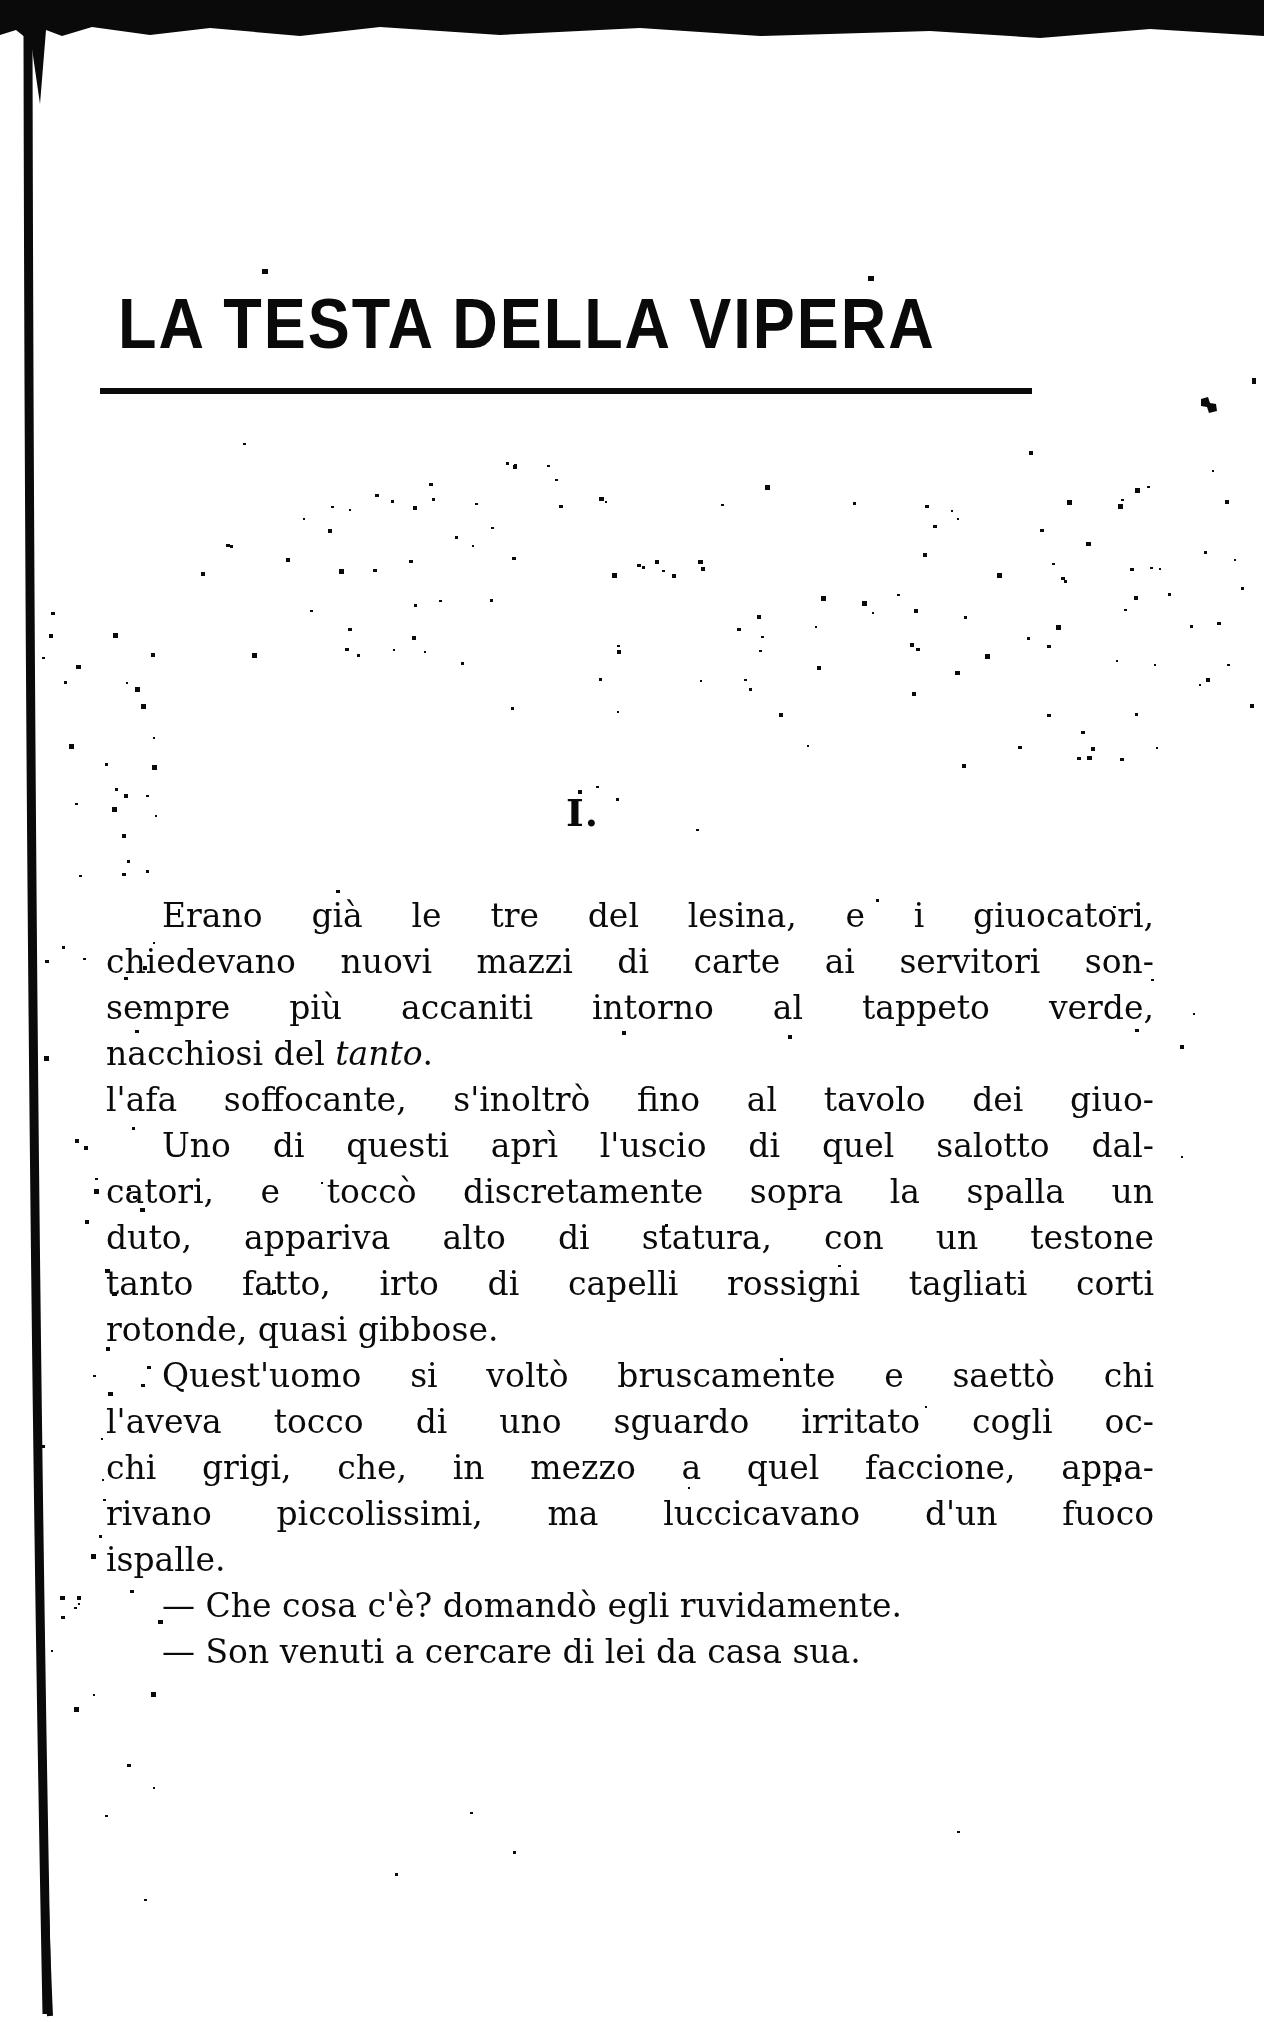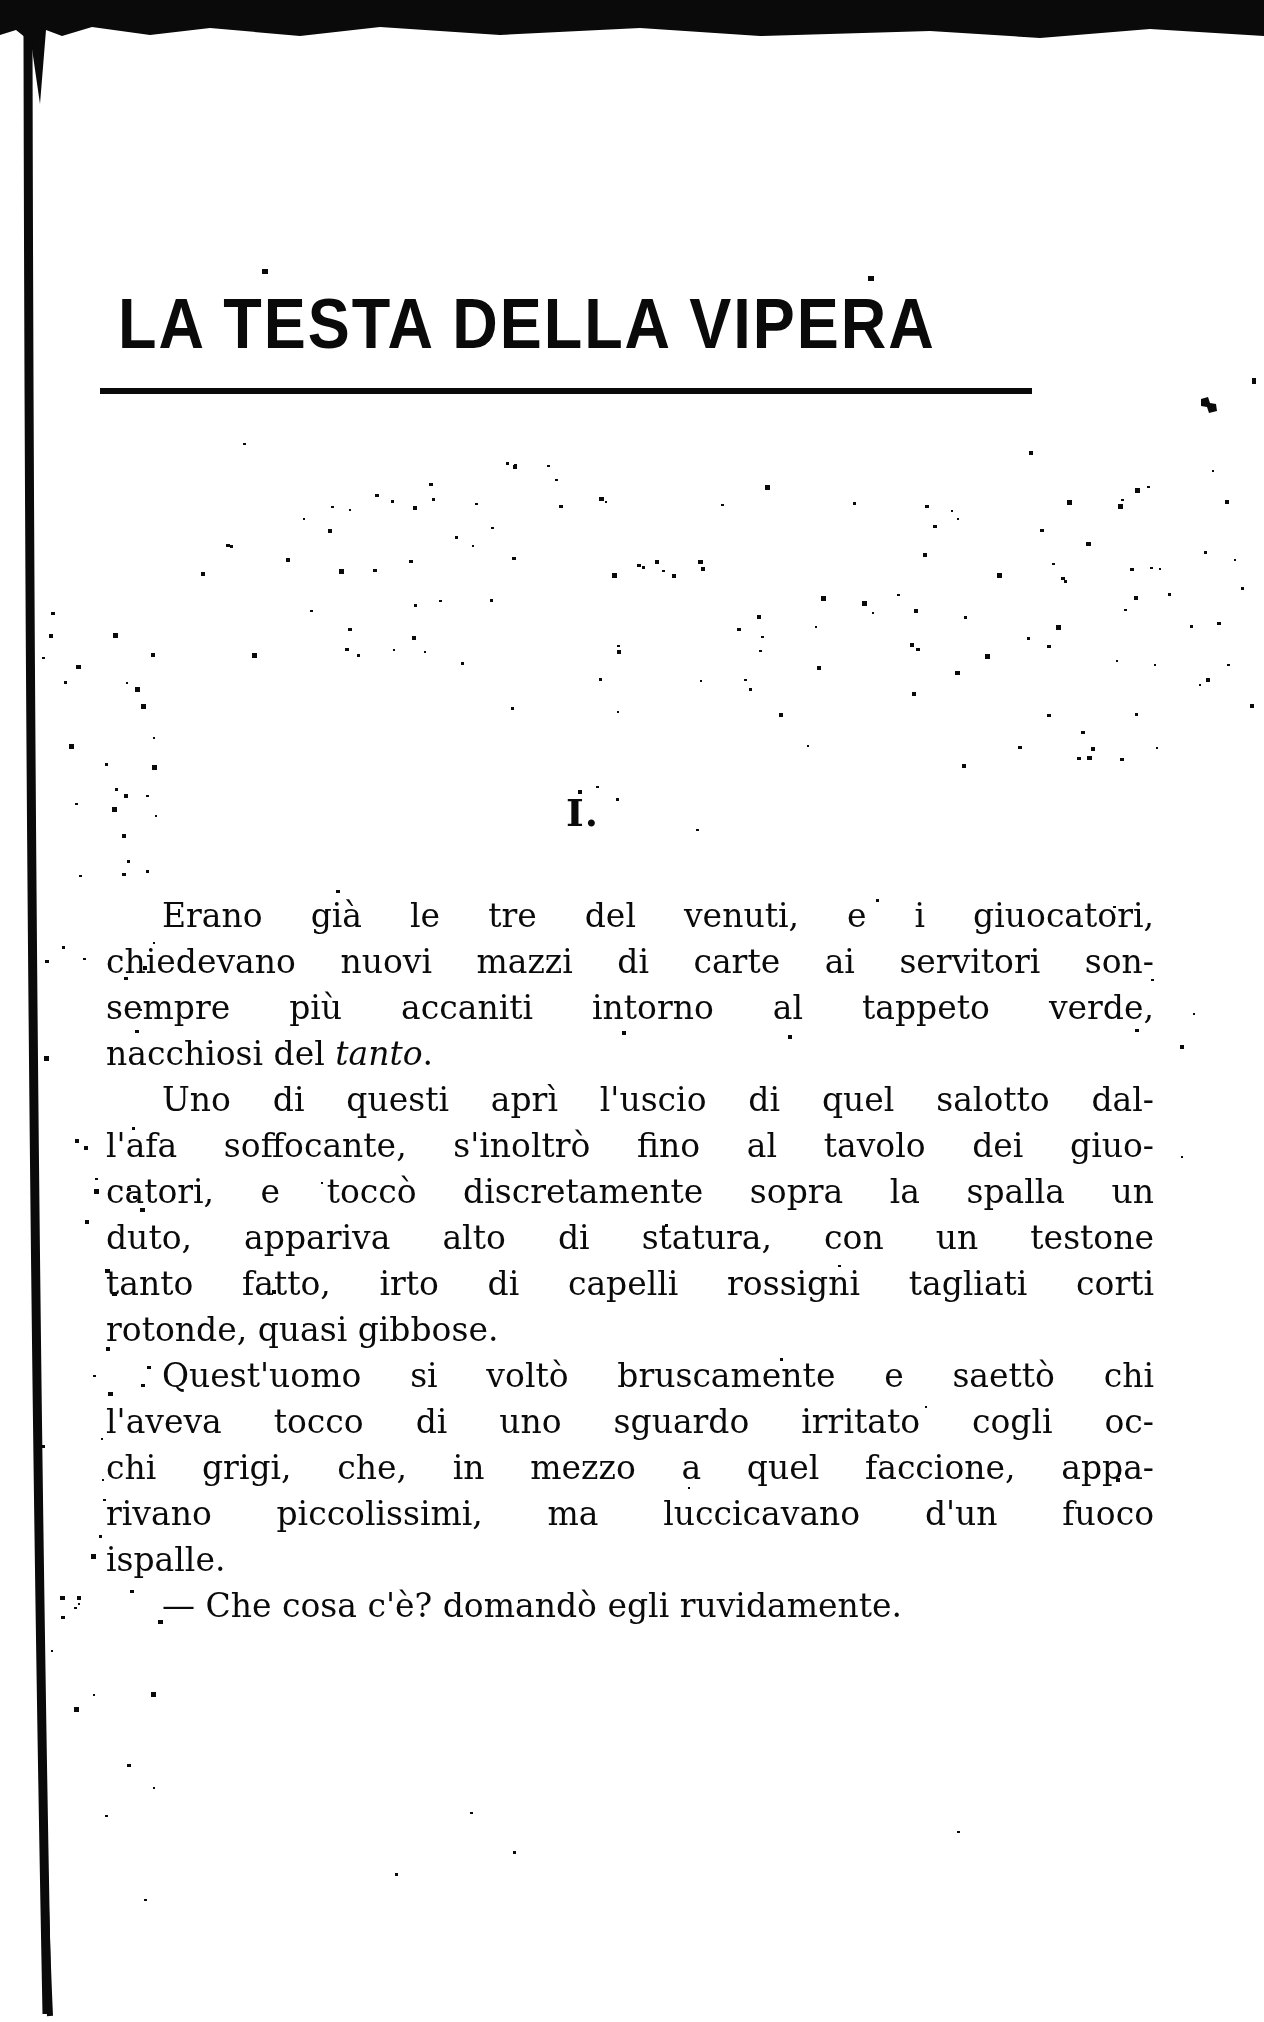--- a/index.html
+++ b/index.html
@@ -319,38 +319,41 @@
     </div>
 
   <h1 class="title">LA TESTA DELLA VIPERA</h1>
 
   <div class="title-rule"></div>
 
   <div class="chapter">I.</div>
 
   <div class="body-text" id="body-text">
       <div class="paragraph">
-        <div class="line indent"><span>Erano già le tre del venuti, e i giuocatori,</span></div>
+        <div class="line indent"><span>Erano già le tre del lesina, e i giuocatori,</span></div>
         <div class="line"><span>chiedevano nuovi mazzi di carte ai servitori son-</span></div>
         <div class="line"><span>sempre più accaniti intorno al tappeto verde,</span></div>
         <div class="line last"><span>nacchiosi del </span><i>tanto</i><span>.</span></div>
       </div>
       <div class="paragraph">
+        <div class="line"><span>l'afa soffocante, s'inoltrò fino al tavolo dei giuo-</span></div>
         <div class="line indent"><span>Uno di questi aprì l'uscio di quel salotto dal-</span></div>
-        <div class="line"><span>l'afa soffocante, s'inoltrò fino al tavolo dei giuo-</span></div>
         <div class="line"><span>catori, e toccò discretamente sopra la spalla un</span></div>
         <div class="line"><span>duto, appariva alto di statura, con un testone</span></div>
         <div class="line"><span>tanto fatto, irto di capelli rossigni tagliati corti</span></div>
         <div class="line last"><span>rotonde, quasi gibbose.</span></div>
       </div>
       <div class="paragraph">
         <div class="line indent"><span>Quest'uomo si voltò bruscamente e saettò chi</span></div>
         <div class="line"><span>l'aveva tocco di uno sguardo irritato cogli oc-</span></div>
         <div class="line"><span>chi grigi, che, in mezzo a quel faccione, appa-</span></div>
         <div class="line"><span>rivano piccolissimi, ma luccicavano d'un fuoco</span></div>
         <div class="line last"><span>ispalle.</span></div>
       </div>
       <div class="paragraph">
         <div class="line last indent"><span>— Che cosa c'è? domandò egli ruvidamente.</span></div>
       </div>
+      <div class="paragraph">
+        <div class="line last indent"><span>— Son venuti a cercare di lei da casa sua.</span></div>
+      </div>
     </div>
 
 </div>
 
 </body></html>

